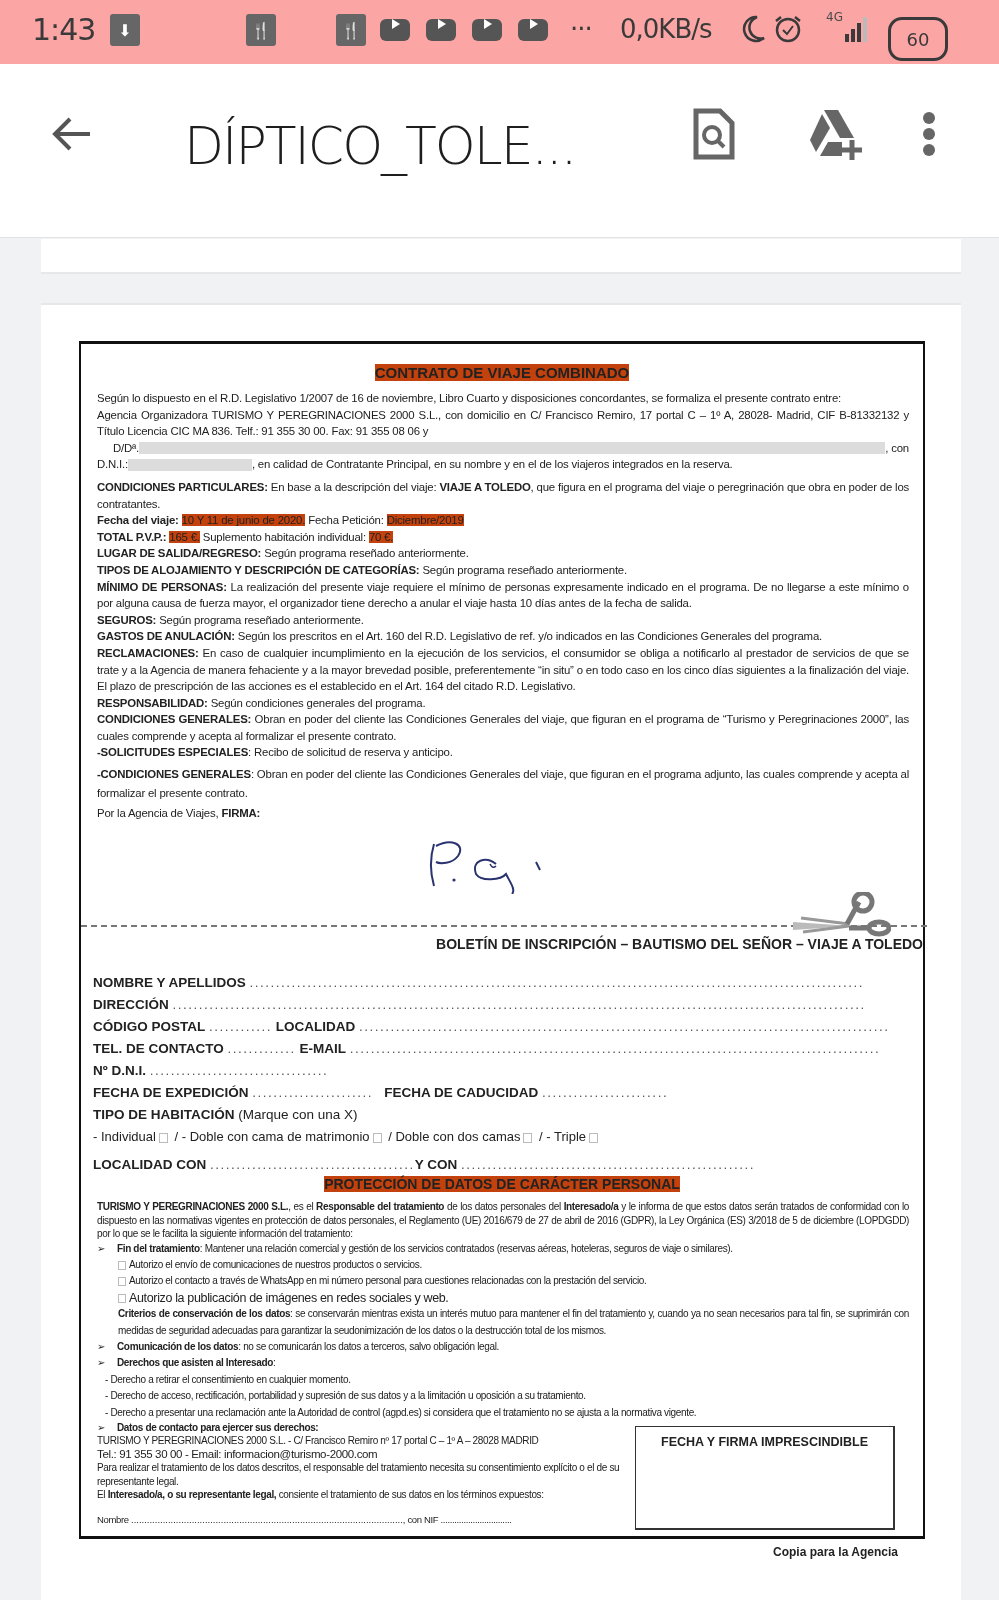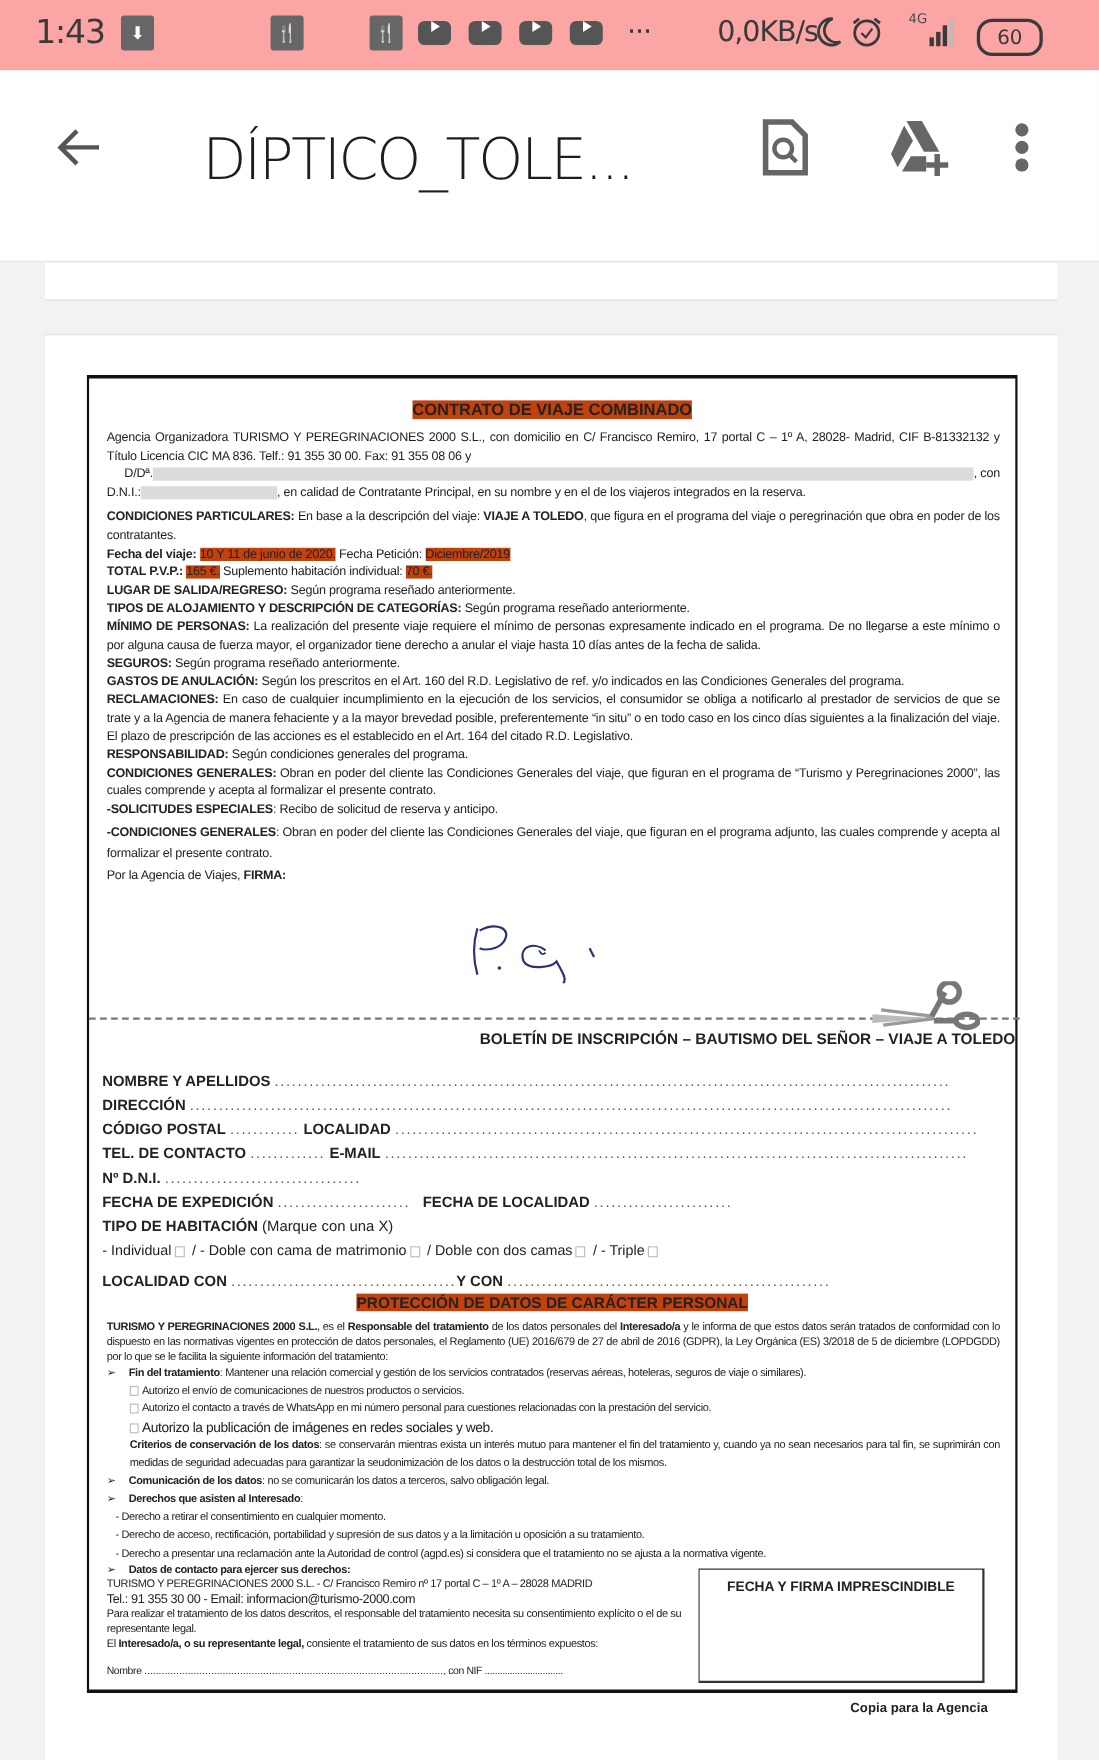--- a/index.html
+++ b/index.html
@@ -5,21 +5,21 @@
   * { box-sizing: border-box; margin: 0; padding: 0; }
   html, body { width: 999px; height: 1600px; overflow: hidden; background: #f1f2f3; font-family: "Liberation Sans", sans-serif; }
 
   .status-bar { position: absolute; left: 0; top: 0; width: 999px; height: 64px; background: #fca5a5; display: flex; align-items: center; color: #4a4a4a; }
   .status-time { position: absolute; left: 32px; top: 12px; font-size: 30px; font-family: "DejaVu Sans", sans-serif; color: #3a3a3a; letter-spacing: -1px; }
   .status-icon { position: absolute; top: 14px; height: 32px; display: flex; justify-content: center; }
   .sq-icon { width: 30px; height: 32px; background: #666; border-radius: 3px; color: #fff; font-size: 16px; display:flex; align-items:center; justify-content:center; }
   .yt-icon { width: 30px; height: 22px; background: #555; border-radius: 6px; top: 19px; }
   .yt-icon::after { content: ""; width: 0; height: 0; border-left: 8px solid #fff; border-top: 5px solid transparent; border-bottom: 5px solid transparent; margin-left: 2px; }
   .status-text { position: absolute; top: 14px; font-size: 26px; font-family: "DejaVu Sans", sans-serif; color: #3a3a3a; letter-spacing: -1px; }
-  .battery { position: absolute; left: 888px; top: 17px; width: 60px; height: 34px; border: 3px solid #3a3a3a; border-radius: 14px; font-size: 18px; font-family: "DejaVu Sans", sans-serif; color: #3a3a3a; display:flex; align-items:center; justify-content:center; }
+  .battery { position: absolute; left: 888px; top: 17px; width: 60px; height: 44px; border: 3px solid #3a3a3a; border-radius: 14px; font-size: 18px; font-family: "DejaVu Sans", sans-serif; color: #3a3a3a; display:flex; align-items:center; justify-content:center; }
 
   .app-bar { position: absolute; left: 0; top: 64px; width: 999px; height: 174px; background: #ffffff; border-bottom: 1px solid #e2e3e5; }
   .back-btn { position: absolute; left: 44px; top: 42px; width: 56px; height: 56px; display:flex; align-items:center; justify-content:center; }
   .doc-title { position: absolute; left: 184px; top: 52px; font-size: 52px; color: #1e1e1e; font-family: "DejaVu Sans", sans-serif; font-weight: 300; letter-spacing: -2px; }
   .app-icon { position: absolute; top: 38px; width: 60px; height: 64px; display:flex; align-items:center; justify-content:center; }
 
   .viewer { position: absolute; left: 0; top: 239px; width: 999px; height: 1361px; background: #f1f2f3; }
   .page-prev { position: absolute; left: 41px; top: 0; width: 920px; height: 35px; background: #ffffff; border-bottom: 2px solid #e6e7e9; }
   .page { position: absolute; left: 41px; top: 64px; width: 920px; height: 1320px; background: #ffffff; border-top: 2px solid #e6e7e9; }
 
@@ -63,21 +63,21 @@
 <div class="status-bar">
   <span class="status-time">1:43</span>
   <span class="status-icon sq-icon" style="left:110px;">⬇</span>
   <span class="status-icon sq-icon" style="left:246px;">🍴</span>
   <span class="status-icon sq-icon" style="left:336px;">🍴</span>
   <span class="status-icon yt-icon" style="left:380px;"></span>
   <span class="status-icon yt-icon" style="left:426px;"></span>
   <span class="status-icon yt-icon" style="left:472px;"></span>
   <span class="status-icon yt-icon" style="left:518px;"></span>
   <span class="status-text" style="left:570px;">···</span>
-  <span class="status-text" style="left:652px;text-align:center;">0,0KB/s</span>
+  <span class="status-text" style="left:620px;text-align:center;">0,0KB/s</span>
   <span class="status-icon" style="left:738px; width:30px;">
     <svg width="28" height="30" viewBox="0 0 28 30">
         <path d="M18 3 A12 12 0 1 0 25 24 A10 10 0 0 1 18 3 Z" fill="none" stroke="#3a3a3a" stroke-width="2.5"></path>
       </svg>
   </span>
   <span class="status-icon" style="left:772px; width:32px;">
     <svg width="30" height="30" viewBox="0 0 30 30">
         <circle cx="15" cy="16" r="11" fill="none" stroke="#3a3a3a" stroke-width="2.5"></circle>
         <path d="M10 16 L14 20 L20 12" fill="none" stroke="#3a3a3a" stroke-width="2"></path>
         <path d="M3 7 L8 3 M27 7 L22 3" stroke="#3a3a3a" stroke-width="2.5"></path>
@@ -128,20 +128,21 @@
 
 <div class="viewer">
   <div class="page-prev"></div>
 
   <div class="page doc-text">
     <div class="contract-box">
 
       <div class="ctitle"><span>CONTRATO DE VIAJE COMBINADO</span></div>
 
       <div class="cbody">
+        <p>Según lo dispuesto en el R.D. Legislativo 1/2007 de 16 de noviembre, Libro Cuarto y disposiciones concordantes, se formaliza el presente contrato entre:</p>
         <p>Agencia Organizadora TURISMO Y PEREGRINACIONES 2000 S.L., con domicilio en C/ Francisco Remiro, 17 portal C – 1º A, 28028- Madrid, CIF B-81332132 y Título Licencia CIC MA 836. Telf.: 91 355 30 00. Fax: 91 355 08 06 y</p>
         <p style="display:flex; align-items:center;margin-left:16px;">
           <span>D/Dª.</span>
           <span class="fill-line" style="flex:1;"></span>
           <span>, con</span>
         </p>
         <p>
           <span>D.N.I.:</span><span class="fill-line" style="width:124px;"></span><span>, en calidad de Contratante Principal, en su nombre y en el de los viajeros integrados en la reserva.</span>
         </p>
         <p style="margin-top:6px;">
@@ -186,21 +187,21 @@
       </svg>
 
       <div class="btitle">BOLETÍN DE INSCRIPCIÓN – BAUTISMO DEL SEÑOR – VIAJE A TOLEDO</div>
 
       <div class="form">
         <div class="frow"><b>NOMBRE Y APELLIDOS</b> <span class="dots">.....................................................................................................................</span></div>
         <div class="frow"><b>DIRECCIÓN</b> <span class="dots">....................................................................................................................................</span></div>
         <div class="frow"><b>CÓDIGO POSTAL</b> <span class="dots">............</span> <b>LOCALIDAD</b> <span class="dots">.....................................................................................................</span></div>
         <div class="frow"><b>TEL.  DE CONTACTO</b> <span class="dots">.............</span> <b>E-MAIL</b> <span class="dots">.....................................................................................................</span></div>
         <div class="frow"><b>Nº D.N.I.</b> <span class="dots">..................................</span></div>
-        <div class="frow"><b>FECHA DE EXPEDICIÓN</b> <span class="dots">.......................</span> &nbsp; <b>FECHA DE LOCALIDAD</b> <span class="dots">........................</span></div>
+        <div class="frow"><b>FECHA DE EXPEDICIÓN</b> <span class="dots">.......................</span> &nbsp; <b>FECHA DE CADUCIDAD</b> <span class="dots">........................</span></div>
         <div class="frow"><b>TIPO DE HABITACIÓN</b><span> (Marque con una X)</span></div>
         <div class="frow" style="font-size:13px;">
           <span>- Individual</span><span class="cbox"></span>
           <span>/ - Doble con cama de matrimonio</span><span class="cbox"></span>
           <span>/ Doble con dos camas</span><span class="cbox"></span>
           <span>/ - Triple</span><span class="cbox"></span>
         </div>
         <div class="frow" style="margin-top:6px;"><b>LOCALIDAD CON</b> <span class="dots">.......................................</span><b>Y CON</b> <span class="dots">........................................................</span></div>
       </div>
 

